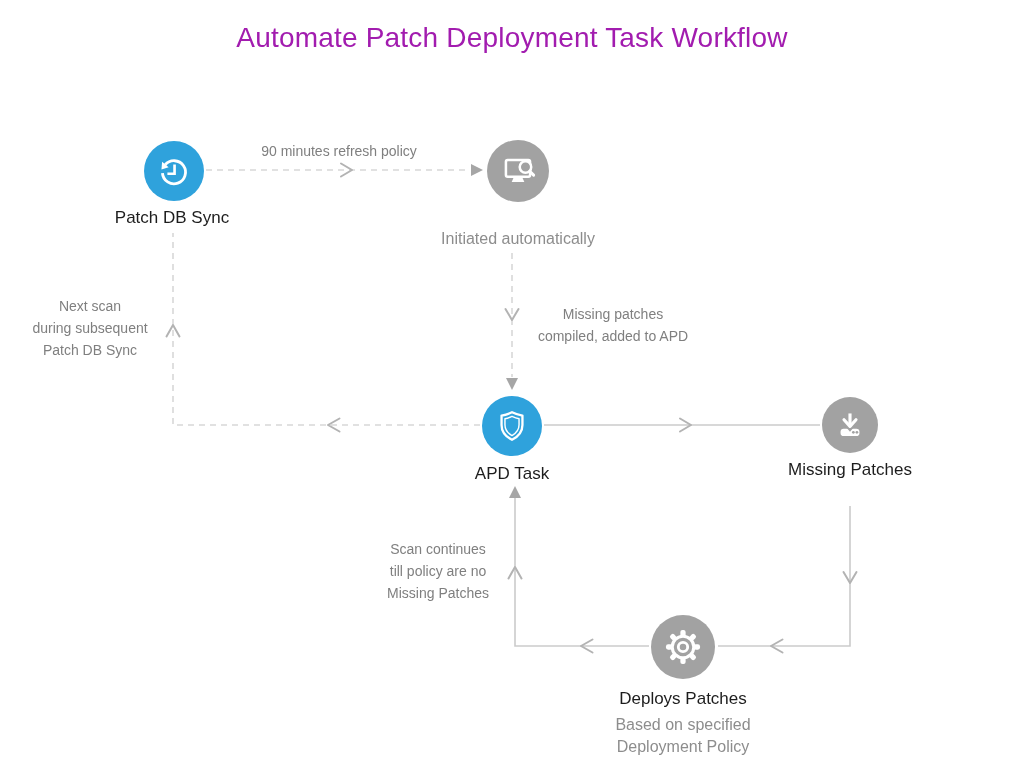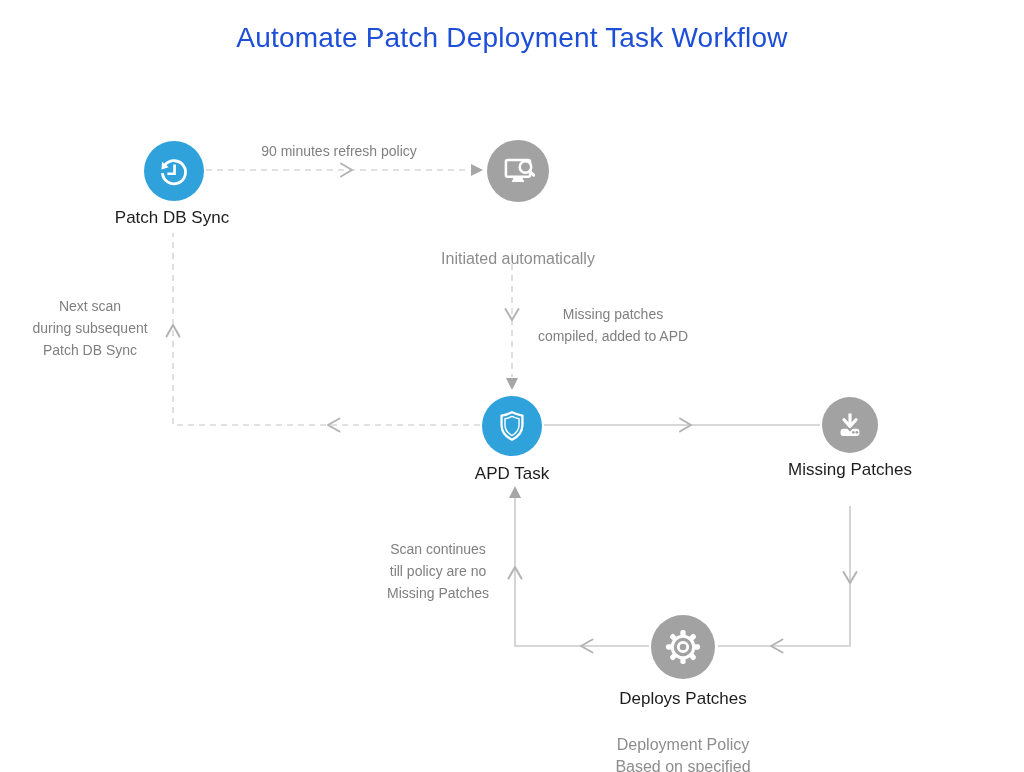--- a/index.html
+++ b/index.html
@@ -2,40 +2,40 @@
 <html><head>
 <meta charset="utf-8">
 <style>
   html,body{margin:0;padding:0;background:#ffffff;}
   .canvas{
     position:relative;width:1024px;height:772px;background:#ffffff;overflow:hidden;
     font-family:"Liberation Sans", sans-serif;
   }
   .title{
     position:absolute;top:22px;left:0;width:100%;text-align:center;
-    font-size:28px;font-weight:500;color:#1d4ed8;letter-spacing:.2px;
+    font-size:28px;font-weight:500;color:#a21caf;letter-spacing:.2px;
   }
   svg.connectors{position:absolute;left:0;top:0;z-index:1;}
   .dash{stroke:#d8d8d8;stroke-width:1.6;stroke-dasharray:6 5;fill:none;}
   .solid{stroke:#cbcbcb;stroke-width:1.6;fill:none;}
   .chev{stroke:#b3b3b3;stroke-width:2;fill:none;stroke-linecap:round;stroke-linejoin:round;}
   .tri{fill:#a6a6a6;}
   .node{
     position:absolute;border-radius:50%;z-index:2;
     display:flex;align-items:center;justify-content:center;
   }
   .node.blue{background:#2fa2dc;}
   .node.gray{background:#a2a2a2;}
   .nlabel{
     position:absolute;z-index:2;text-align:center;color:#1d1d1d;
     font-size:17px;line-height:22px;
   }
   .sublabel{
     position:absolute;z-index:2;text-align:center;color:#8d8d8d;
-    font-size:16px;line-height:22px;margin-top:20px;
+    font-size:16px;line-height:22px;
   }
   .annot{
     position:absolute;z-index:2;text-align:center;color:#7f7f7f;
     font-size:14px;line-height:22px;
   }
 </style>
 </head>
 <body>
 
 <div class="canvas">
@@ -134,22 +134,22 @@
         <rect x="17.8" y="5.8" width="4.4" height="5.4" rx="1.8" transform="rotate(225 20 20)"></rect>
         <rect x="17.8" y="5.8" width="4.4" height="5.4" rx="1.8" transform="rotate(270 20 20)"></rect>
         <rect x="17.8" y="5.8" width="4.4" height="5.4" rx="1.8" transform="rotate(315 20 20)"></rect>
       </g>
       <circle cx="20" cy="20" r="9" fill="none" stroke="#ffffff" stroke-width="2.6"></circle>
       <circle cx="20" cy="20" r="3.9" fill="none" stroke="#ffffff" stroke-width="2.4"></circle>
     </svg>
   </div>
   <div class="nlabel" style="left:583px;top:688px;width:200px;">Deploys Patches</div>
   <div class="sublabel" style="left:583px;top:714px;width:200px;">
+    <div>Based on specified</div>
     <div>Deployment Policy</div>
-    <div>Based on specified</div>
   </div>
 
   <div class="annot" style="left:214px;top:140px;width:250px;">90 minutes refresh policy</div>
 
   <div class="annot" style="left:488px;top:303px;width:250px;">
     <div>Missing patches</div>
     <div>compiled, added to APD</div>
   </div>
 
   <div class="annot" style="left:4px;top:295px;width:172px;">

